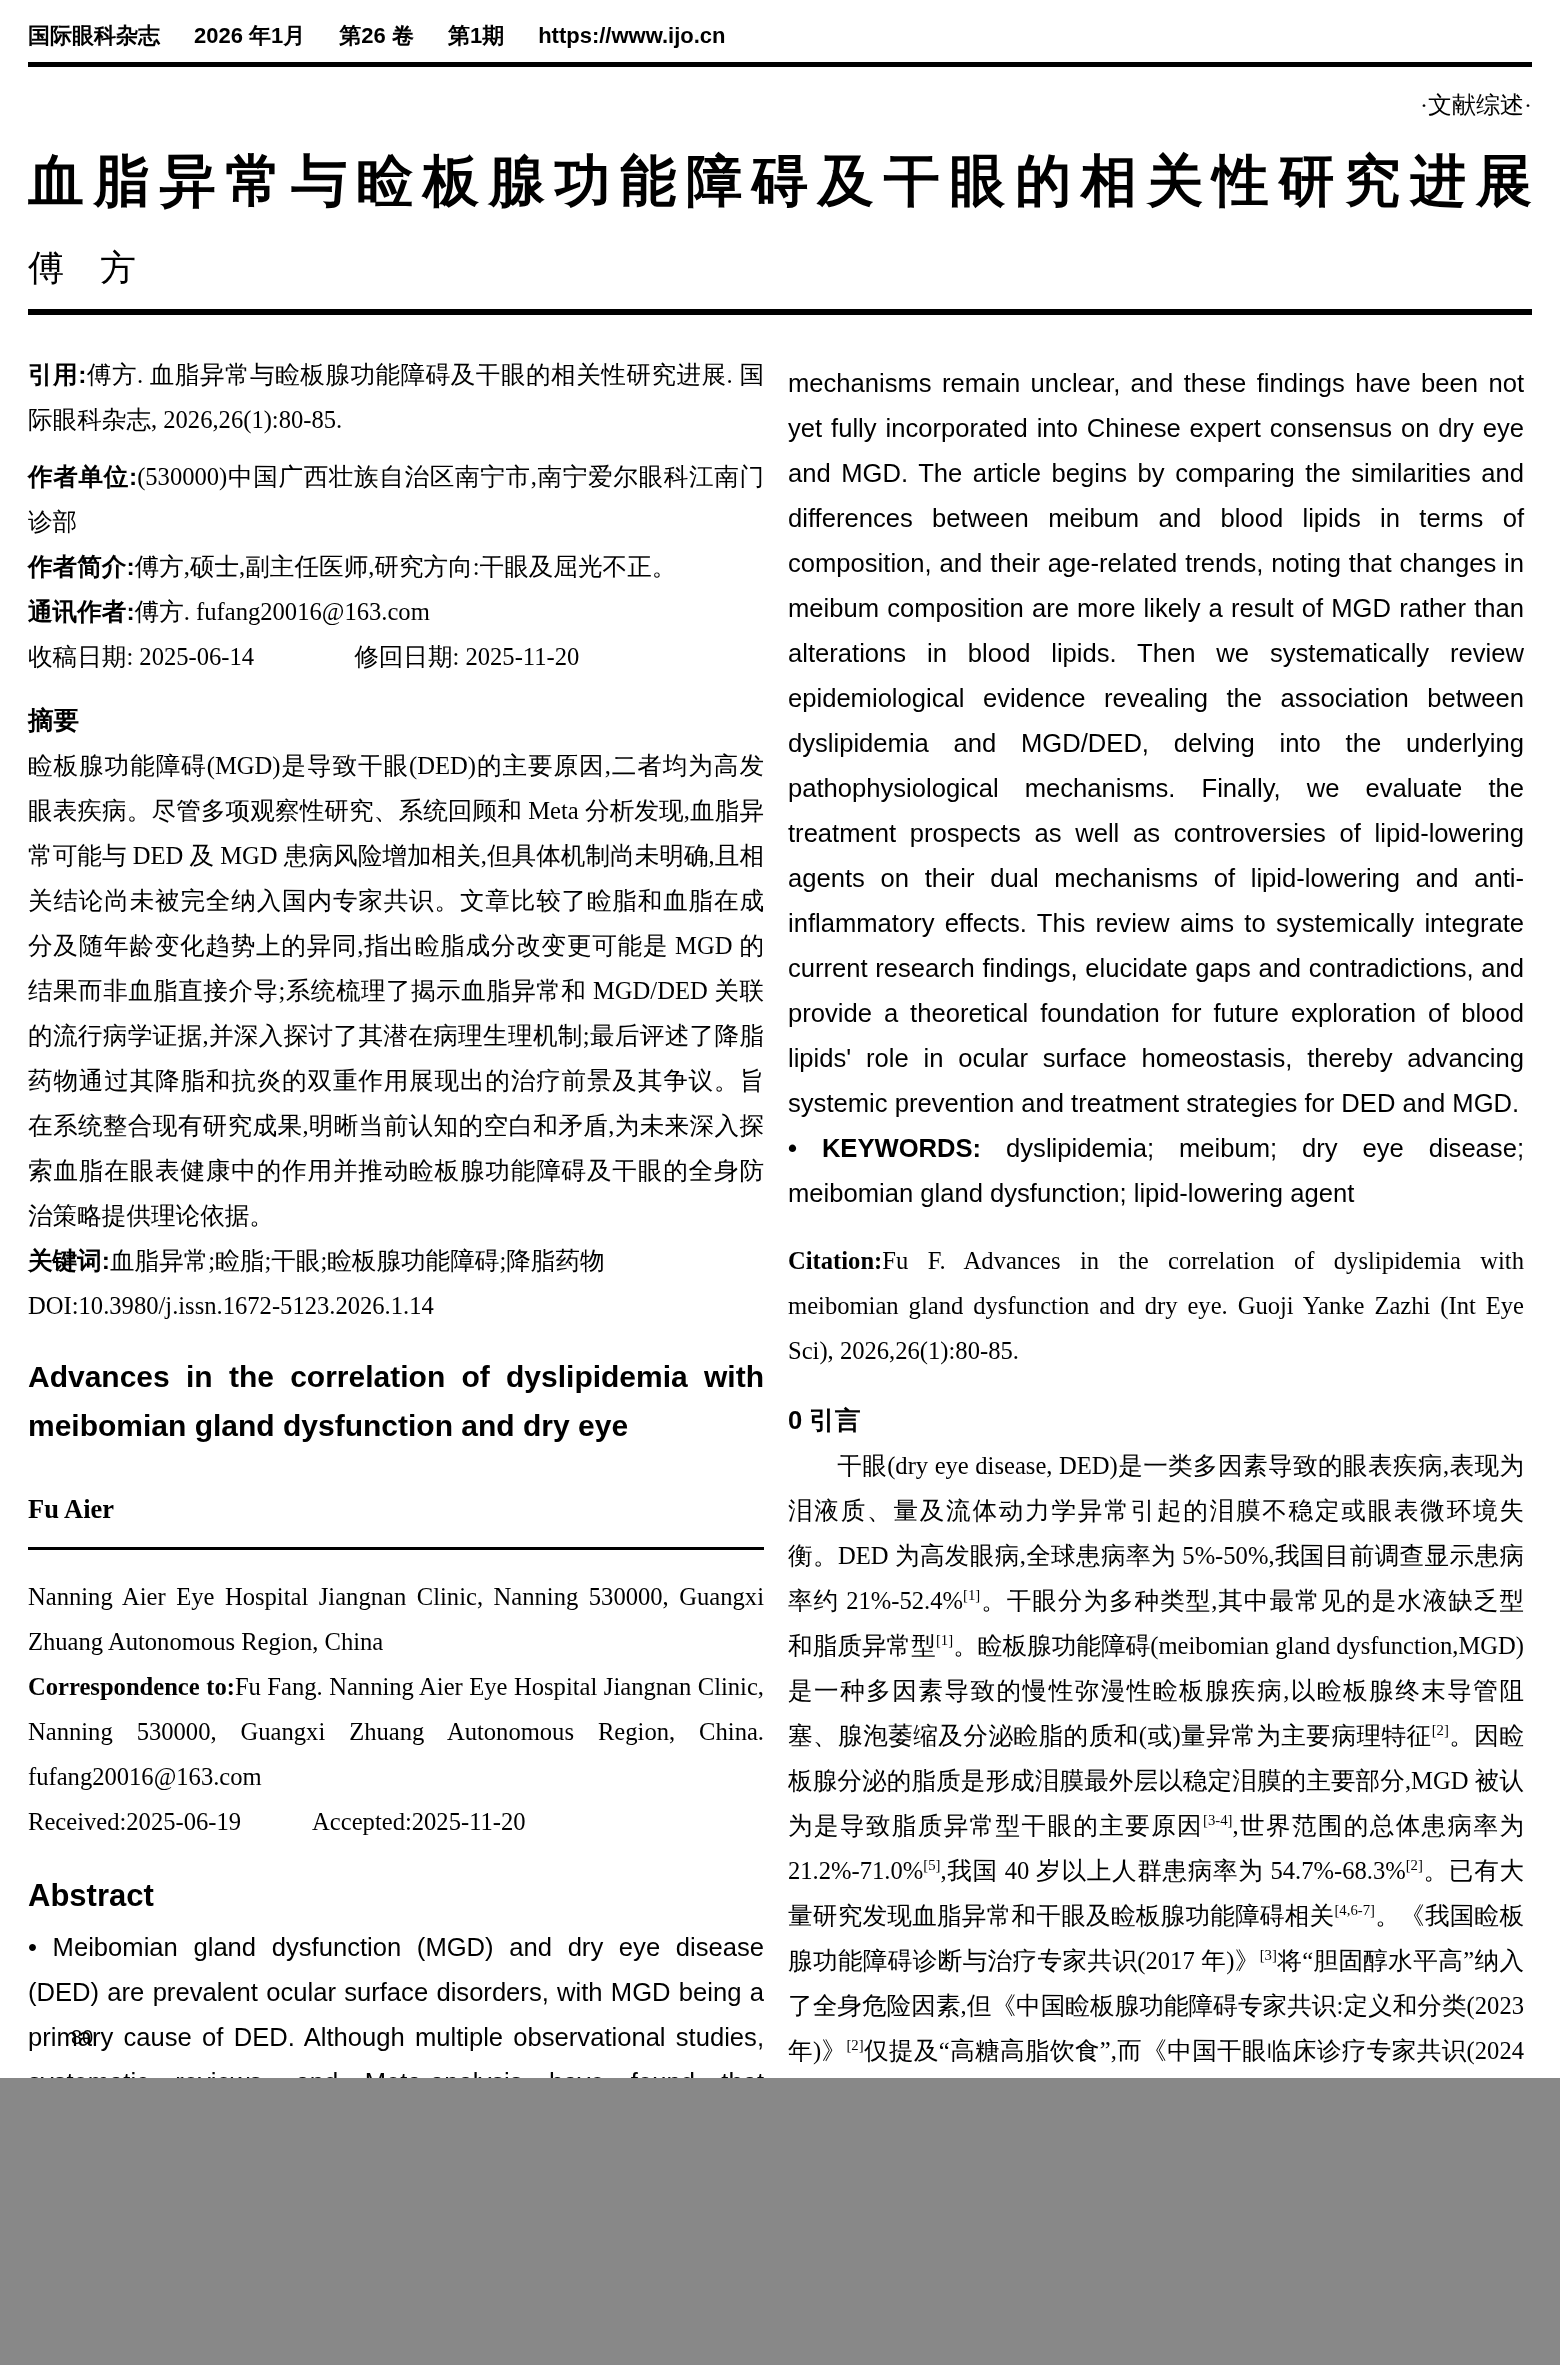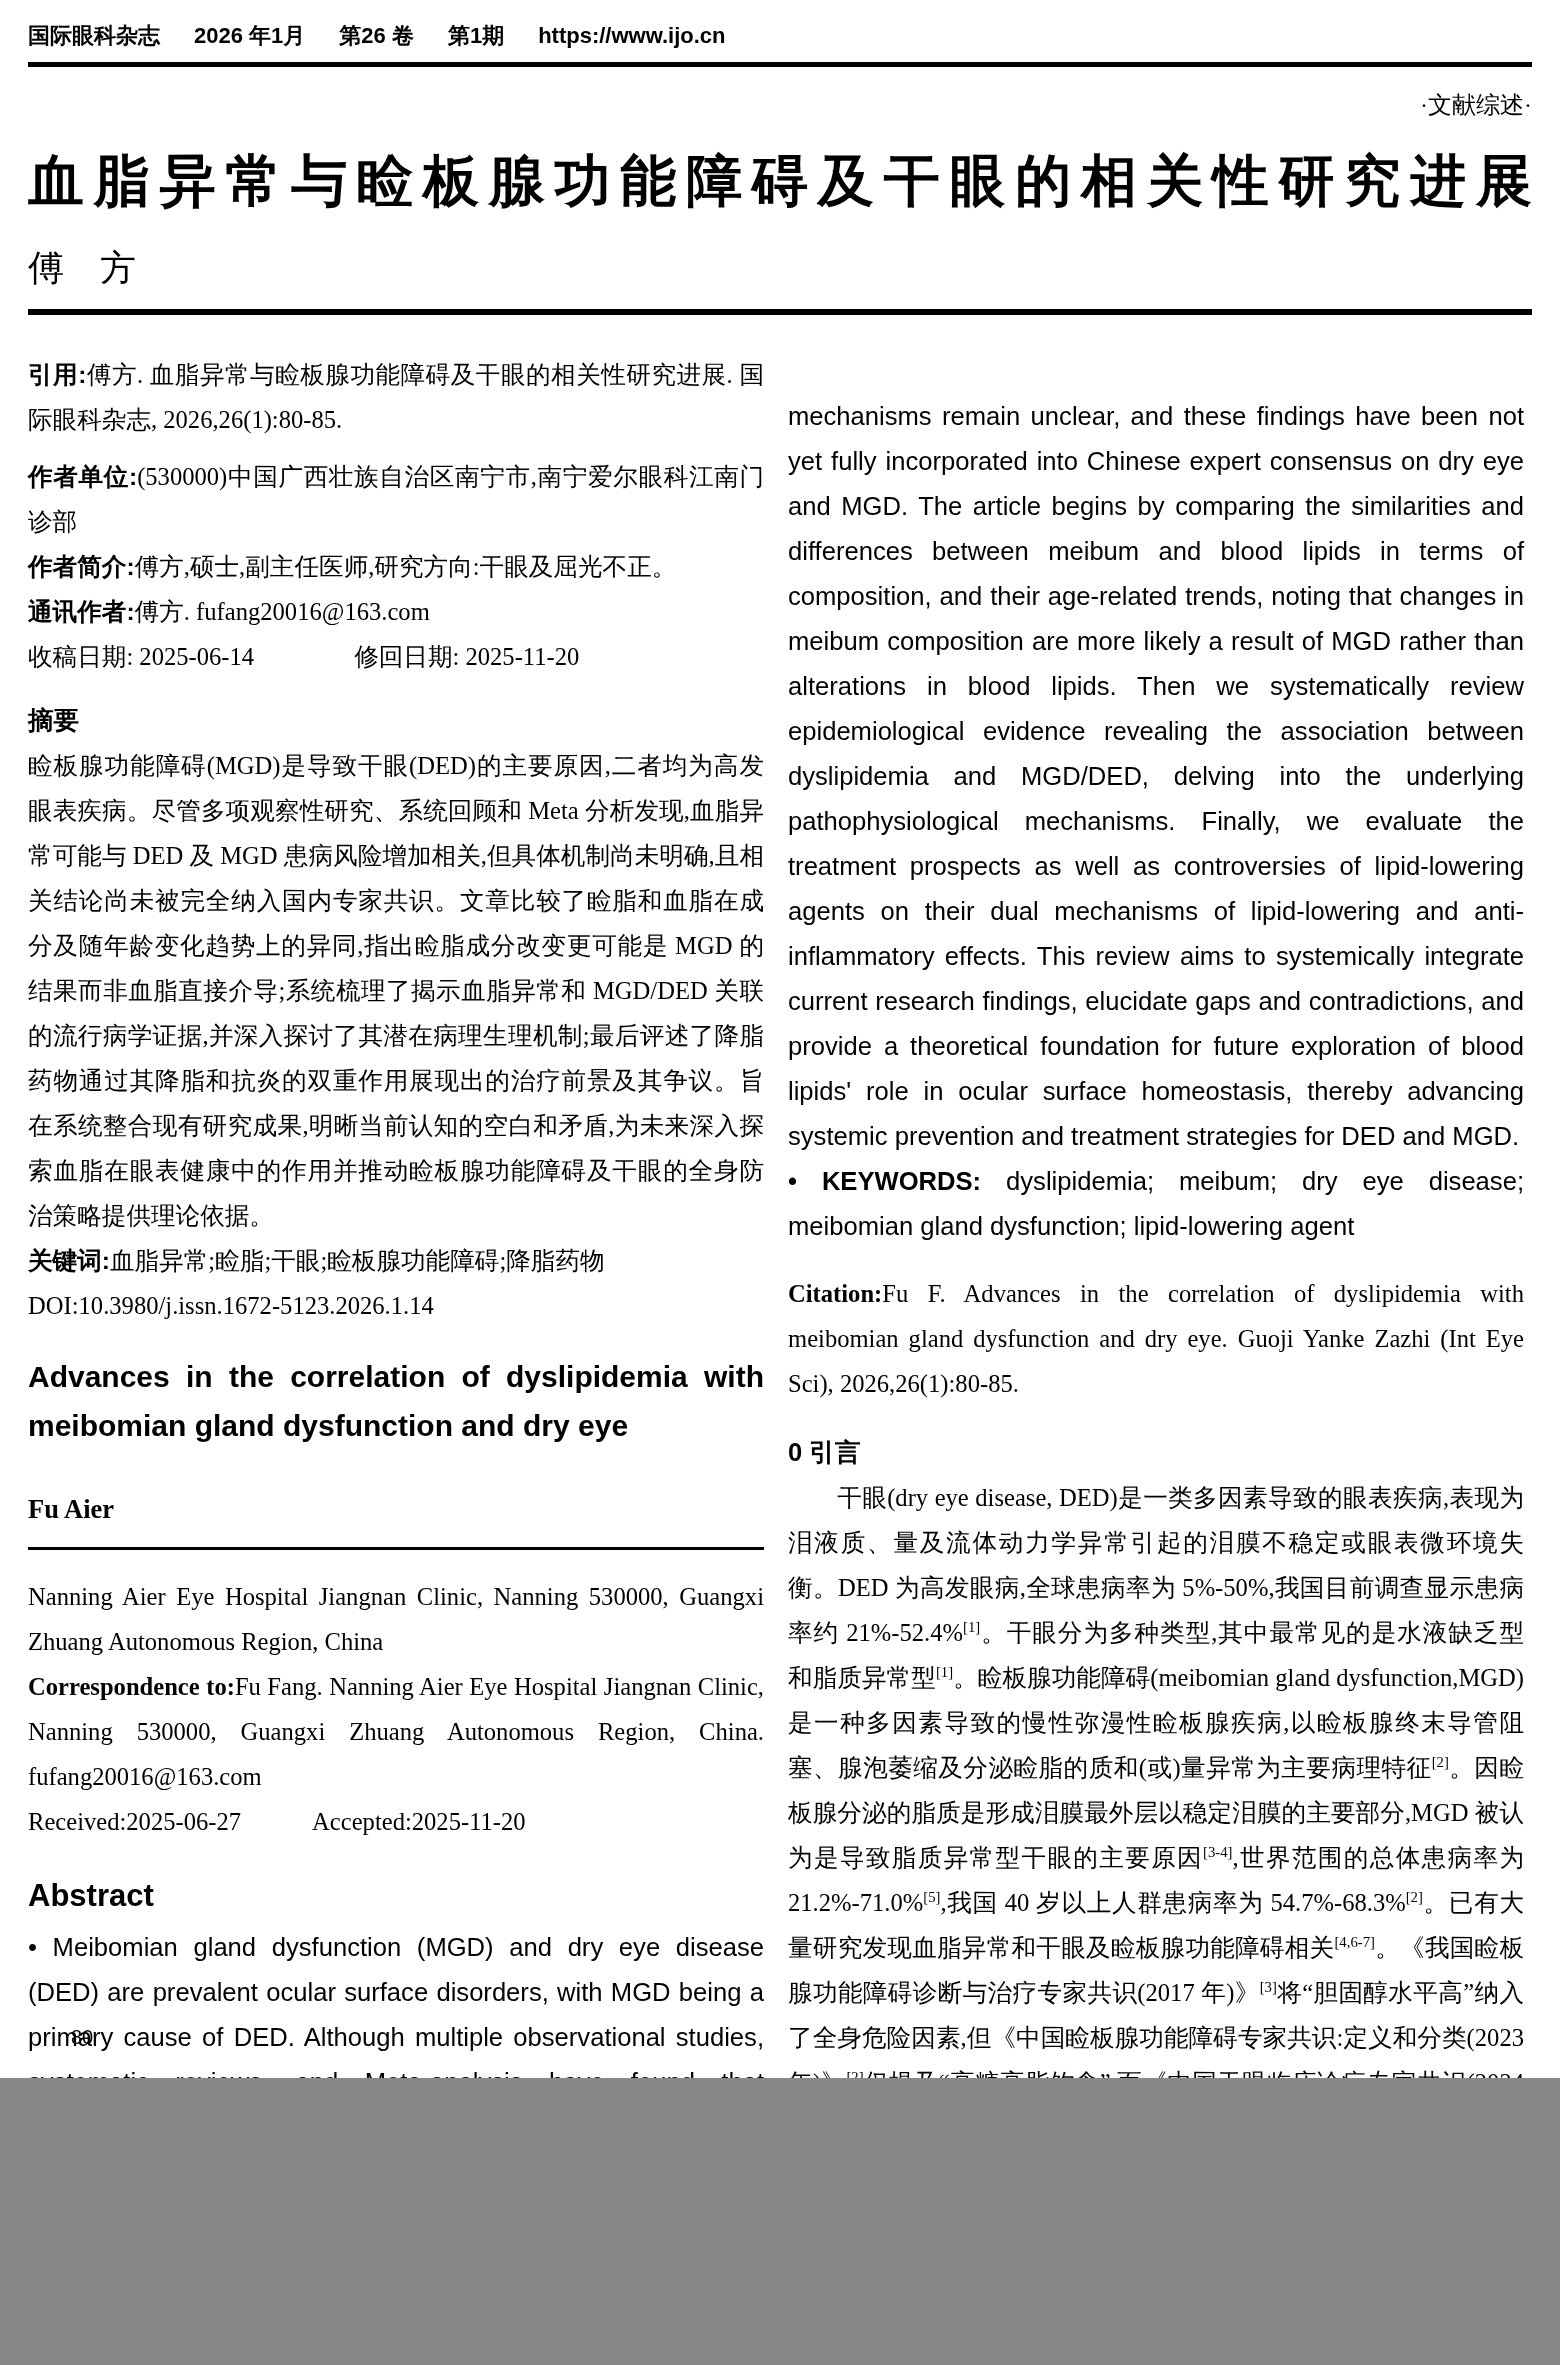--- a/index.html
+++ b/index.html
@@ -25,21 +25,21 @@
   
   .title-cn{
     margin:25.6px 0 0 0;
     font-family:"Liberation Sans","DejaVu Sans",sans-serif;
     font-weight:bold;font-size:56px;line-height:71px;
     text-align:justify;text-align-last:justify;
   }
   .author-cn{margin-top:31px;font-size:36px;line-height:43px;white-space:pre;}
   .author-rule{margin-top:19px;}
   
-  .columns{display:flex;gap:24px;margin-top:14px;align-items:flex-end;}
+  .columns{display:flex;gap:24px;margin-top:14px;align-items:center;}
   .col{width:736px;}
   .col p{margin:0;}
   .cn{font-size:24.6px;line-height:45px;text-align:justify;}
   .lab{font-family:"Liberation Sans","DejaVu Sans",sans-serif;font-weight:bold;}
   .lab-serif{font-weight:bold;}
   .cite{margin-top:23px !important;}
   .meta-block{margin-top:12.3px !important;}
   .dates-cn .gap{margin-left:100px;}
   .h-head{font-family:"Liberation Sans","DejaVu Sans",sans-serif;font-weight:bold;font-size:25.6px;line-height:45px;margin:19px 0 0 0;}
   .abs-cn{margin-top:0 !important;}
@@ -95,21 +95,21 @@
       <p class="cn abs-cn">睑板腺功能障碍(MGD)是导致干眼(DED)的主要原因,二者均为高发眼表疾病。尽管多项观察性研究、系统回顾和 Meta 分析发现,血脂异常可能与 DED 及 MGD 患病风险增加相关,但具体机制尚未明确,且相关结论尚未被完全纳入国内专家共识。文章比较了睑脂和血脂在成分及随年龄变化趋势上的异同,指出睑脂成分改变更可能是 MGD 的结果而非血脂直接介导;系统梳理了揭示血脂异常和 MGD/DED 关联的流行病学证据,并深入探讨了其潜在病理生理机制;最后评述了降脂药物通过其降脂和抗炎的双重作用展现出的治疗前景及其争议。旨在系统整合现有研究成果,明晰当前认知的空白和矛盾,为未来深入探索血脂在眼表健康中的作用并推动睑板腺功能障碍及干眼的全身防治策略提供理论依据。</p>
       <p class="cn"><span class="lab">关键词:</span><span>血脂异常;睑脂;干眼;睑板腺功能障碍;降脂药物</span></p>
       <p class="cn doi">DOI:10.3980/j.issn.1672-5123.2026.1.14</p>
 
       <h2 class="title-en">Advances in the correlation of dyslipidemia with meibomian gland dysfunction and dry eye</h2>
       <div class="author-en">Fu Aier</div>
       <div class="thin-rule"></div>
 
       <p class="serif-en">Nanning Aier Eye Hospital Jiangnan Clinic, Nanning 530000, Guangxi Zhuang Autonomous Region, China</p>
       <p class="serif-en"><span class="lab-serif">Correspondence to:</span><span>Fu Fang. Nanning Aier Eye Hospital Jiangnan Clinic, Nanning 530000, Guangxi Zhuang Autonomous Region, China. fufang20016@163.com</span></p>
-      <p class="serif-en dates-en"><span>Received:2025-06-27</span><span class="gap">Accepted:2025-11-20</span></p>
+      <p class="serif-en dates-en"><span>Received:2025-06-19</span><span class="gap">Accepted:2025-11-20</span></p>
 
       <h3 class="h-abstract">Abstract</h3>
       <p class="sans-en">• Meibomian gland dysfunction (MGD) and dry eye disease (DED) are prevalent ocular surface disorders, with MGD being a primary cause of DED. Although multiple observational studies, systematic reviews, and Meta-analysis have found that dyslipidemia may be associated with the rising risk of DED and MGD, the</p>
     </div>
 
     <div class="col">
       <p class="sans-en">mechanisms remain unclear, and these findings have been not yet fully incorporated into Chinese expert consensus on dry eye and MGD. The article begins by comparing the similarities and differences between meibum and blood lipids in terms of composition, and their age-related trends, noting that changes in meibum composition are more likely a result of MGD rather than alterations in blood lipids. Then we systematically review epidemiological evidence revealing the association between dyslipidemia and MGD/DED, delving into the underlying pathophysiological mechanisms. Finally, we evaluate the treatment prospects as well as controversies of lipid-lowering agents on their dual mechanisms of lipid-lowering and anti-inflammatory effects. This review aims to systemically integrate current research findings, elucidate gaps and contradictions, and provide a theoretical foundation for future exploration of blood lipids' role in ocular surface homeostasis, thereby advancing systemic prevention and treatment strategies for DED and MGD.</p>
       <p class="sans-en"><span class="lab">• KEYWORDS:</span> <span>dyslipidemia; meibum; dry eye disease; meibomian gland dysfunction; lipid-lowering agent</span></p>
 
       <p class="serif-en citation"><span class="lab-serif">Citation:</span><span>Fu F. Advances in the correlation of dyslipidemia with meibomian gland dysfunction and dry eye. Guoji Yanke Zazhi (Int Eye Sci), 2026,26(1):80-85.</span></p>

